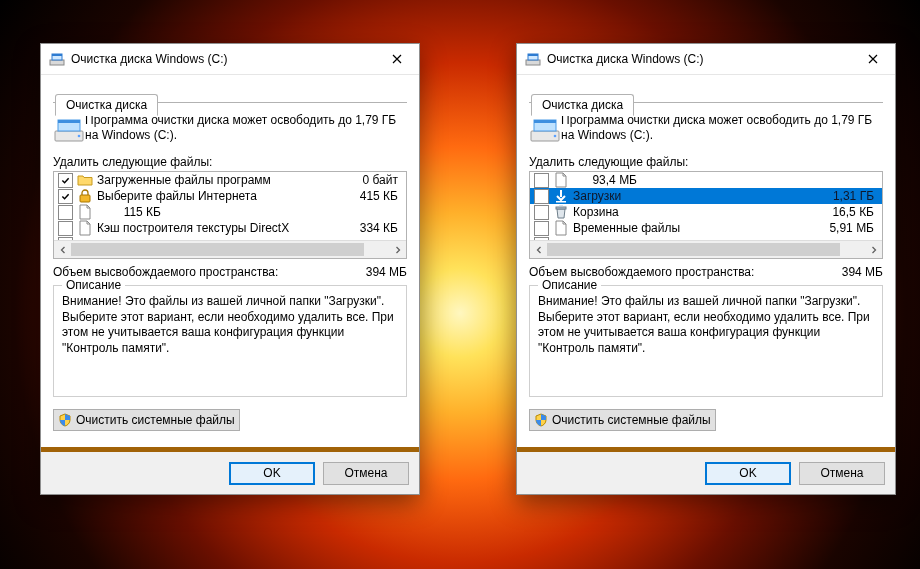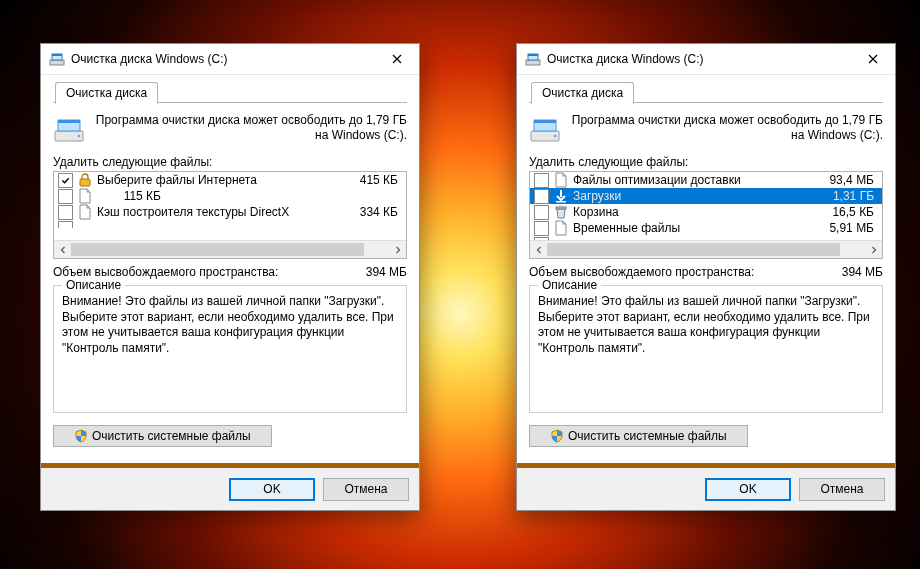--- a/index.html
+++ b/index.html
@@ -9,56 +9,56 @@
   
   .titlebar{height:30px;display:flex;align-items:center;padding:0 0 0 8px;background:#fff;border-bottom:1px solid #e6e6e6;}
   .titlebar .tb-icon{width:16px;height:16px;margin-right:6px;}
   .titlebar .tb-title{flex:1;font-size:12px;}
   .tb-close{width:45px;height:30px;display:flex;align-items:center;justify-content:center;cursor:default;}
   .tb-close svg{width:10px;height:10px;}
   
   .dlg-body{padding:6px 12px 12px 12px;background:#fff;}
   
   .tabstrip{position:relative;height:21px;border-bottom:1px solid #b2b2b2;margin-bottom:10px;}
-  .tab{position:absolute;top:1px;left:2px;height:20px;padding:0 10px;line-height:20px;border:1px solid #b2b2b2;border-bottom:1px solid #fff;border-radius:3px 3px 0 0;background:#fff;font-size:12px;}
-  
-  .intro{display:flex;gap:0;margin-bottom:10px;text-align:right;}
+  .tab{position:absolute;top:13px;left:2px;height:20px;padding:0 10px;line-height:20px;border:1px solid #b2b2b2;border-bottom:1px solid #fff;border-radius:3px 3px 0 0;background:#fff;font-size:12px;}
+  
+  .intro{display:flex;gap:0;margin-bottom:10px;}
   .drive-icon{width:32px;height:32px;flex:none;}
   .intro-text{font-size:12px;line-height:1.25;}
   .section-label{font-size:12px;margin:6px 0 2px 0;}
   
   .listbox{border:1px solid #b2b2b2;height:86px;display:flex;flex-direction:column;background:#fff;}
   .list-rows{flex:1;overflow:hidden;}
   .row{display:flex;align-items:center;height:16px;padding:0 4px;font-size:12px;}
-  .row.selected{background:#0078d7;color:#e5e5e5;}
+  .row.selected{background:#0078d7;color:#0f172a;}
   .row .chk{width:13px;height:13px;border:1px solid #888;background:#fff;margin-right:4px;flex:none;display:flex;align-items:center;justify-content:center;}
   .row .chk svg{width:9px;height:9px;display:none;}
   .row .chk.on svg{display:block;}
   .row .ico{width:16px;height:16px;margin-right:4px;flex:none;}
   .row .name{flex:1;white-space:nowrap;overflow:hidden;text-overflow:ellipsis;}
   .row .size{width:64px;text-align:right;padding-right:4px;}
   .row.cut{height:8px;}
   .row.cut .chk{height:6px;border-bottom:none;}
   .row.cut .ico,.row.cut .name,.row.cut .size{visibility:hidden;}
   
   .hscroll{height:17px;background:#f0f0f0;border-top:1px solid #ddd;display:flex;align-items:center;}
   .sbtn{width:17px;height:17px;background:#f0f0f0;display:flex;align-items:center;justify-content:center;}
   .sbtn svg{width:8px;height:8px;}
   .strack{flex:1;position:relative;height:17px;}
   .sthumb{position:absolute;top:2px;left:0;width:92%;height:13px;background:#cfcfcf;}
   
   .total-line{display:flex;margin:6px 0 6px 0;font-size:12px;}
   .total-line .tl-val{margin-left:auto;}
   
-  .groupbox{border:1px solid #cfcfcf;padding:8px 8px 26px 8px;position:relative;margin-top:2px;}
+  .groupbox{border:1px solid #cfcfcf;padding:8px 8px 10px 8px;position:relative;margin-top:2px;}
   .groupbox .legend{position:absolute;top:-8px;left:8px;background:#fff;padding:0 4px;font-size:12px;}
   .desc-text{font-size:12px;line-height:1.3;min-height:92px;}
   
   .sys-row{margin-top:12px;margin-bottom:4px;}
-  .btn-sys{border:1px solid #adadad;background:#e1e1e1;padding:3px 20px;font-size:12px;display:inline-flex;align-items:center;cursor:default;}
+  .btn-sys{border:1px solid #adadad;background:#e1e1e1;padding:3px 4px;font-size:12px;display:inline-flex;align-items:center;cursor:default;}
   .btn-sys .shield{width:14px;height:14px;margin-right:4px;}
   
   .footer{background:#f0f0f0;border-top:5px solid #a16207;height:42px;display:flex;align-items:center;justify-content:flex-end;padding:0 10px;gap:8px;}
   .btn{width:86px;height:23px;border:1px solid #adadad;background:#e1e1e1;font-size:12px;cursor:default;}
   .btn.default{border:1px solid #0078d7;box-shadow:inset 0 0 0 1px #0078d7;background:#e5f1fb;}
 </style>
 </head>
 <body>
 
 <div class="desktop">
@@ -93,20 +93,32 @@
         <div class="section-label">Удалить следующие файлы:</div>
         <div class="listbox">
           <div class="list-rows">
             <div class="row">
               <span class="chk on">
                 <svg viewBox="0 0 10 10">
                   <path d="M1.5 5 L4 7.5 L8.5 2.5" fill="none" stroke="#000" stroke-width="1.6"></path>
                 </svg>
               </span>
               <span class="ico"><svg viewBox="0 0 16 16">
+                  <path d="M1 4h5l1 1.5h8V13H1z" fill="#ffd96b" stroke="#c79a1e"></path>
+                </svg></span>
+              <span class="name">Загруженные файлы программ</span>
+              <span class="size">0 байт</span>
+            </div>
+            <div class="row">
+              <span class="chk on">
+                <svg viewBox="0 0 10 10">
+                  <path d="M1.5 5 L4 7.5 L8.5 2.5" fill="none" stroke="#000" stroke-width="1.6"></path>
+                </svg>
+              </span>
+              <span class="ico"><svg viewBox="0 0 16 16">
                   <rect x="3" y="7" width="10" height="7" rx="1" fill="#f2b72a" stroke="#a97700"></rect>
                   <path d="M5 7V5a3 3 0 0 1 6 0v2" fill="none" stroke="#a97700" stroke-width="1.3"></path>
                 </svg></span>
               <span class="name">Выберите файлы Интернета</span>
               <span class="size">415 КБ</span>
             </div>
             <div class="row">
               <span class="chk"></span>
               <span class="ico"><svg viewBox="0 0 16 16">
                   <path d="M3 1h7l3 3v11H3z" fill="#fff" stroke="#8a8a8a"></path>
@@ -199,21 +211,20 @@
         </div>
         <div class="section-label">Удалить следующие файлы:</div>
         <div class="listbox">
           <div class="list-rows">
             <div class="row">
               <span class="chk"></span>
               <span class="ico"><svg viewBox="0 0 16 16">
                   <path d="M3 1h7l3 3v11H3z" fill="#fff" stroke="#8a8a8a"></path>
                   <path d="M10 1v3h3" fill="none" stroke="#8a8a8a"></path>
                 </svg></span>
-              <span class="name">Файлы оптимизации доставки</span>
               <span class="size">93,4 МБ</span>
             </div>
             <div class="row selected">
               <span class="chk"></span>
               <span class="ico"><svg viewBox="0 0 16 16">
                   <path d="M8 2v7" stroke="#fff" stroke-width="2" fill="none"></path>
                   <path d="M4 8l4 4 4-4" fill="none" stroke="#fff" stroke-width="2"></path>
                   <rect x="3" y="13" width="10" height="1.5" fill="#fff"></rect>
                 </svg></span>
               <span class="name">Загрузки</span>

